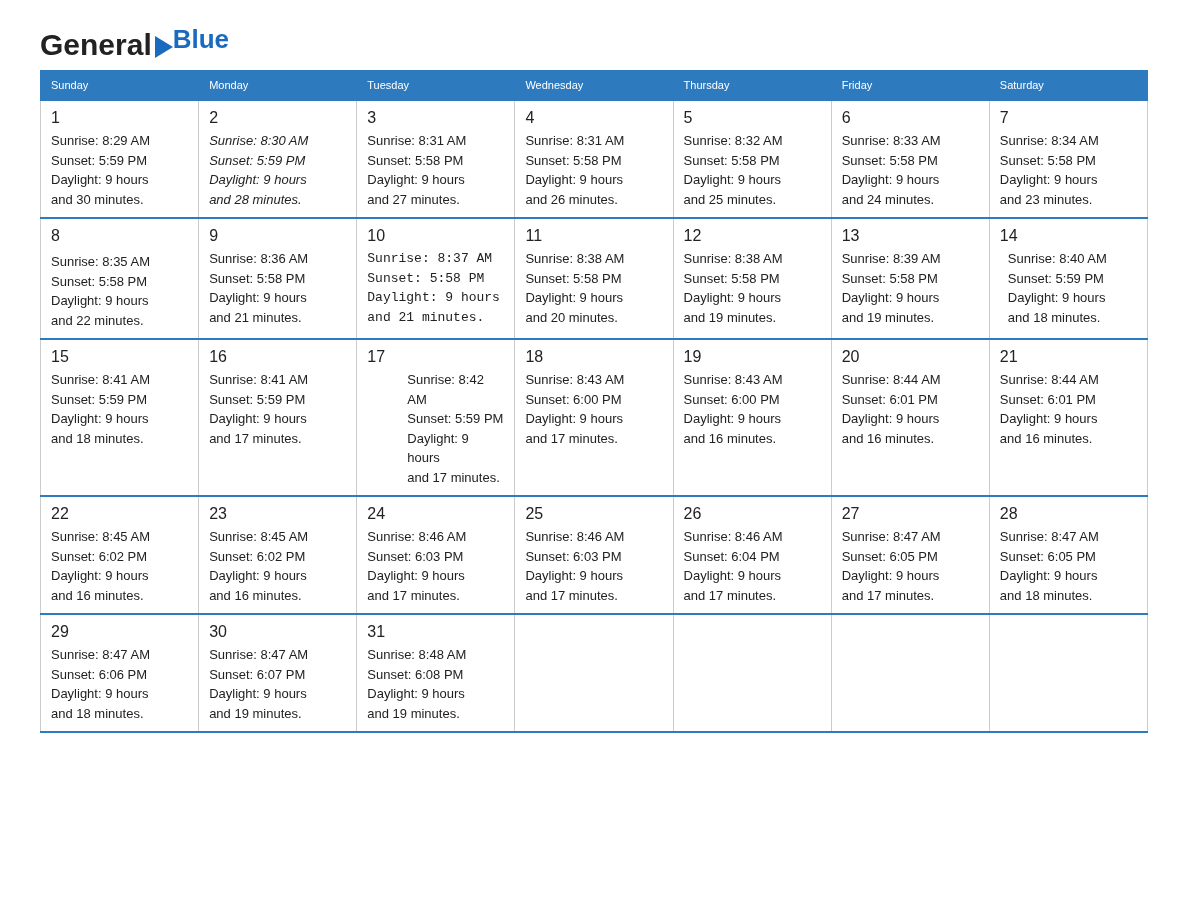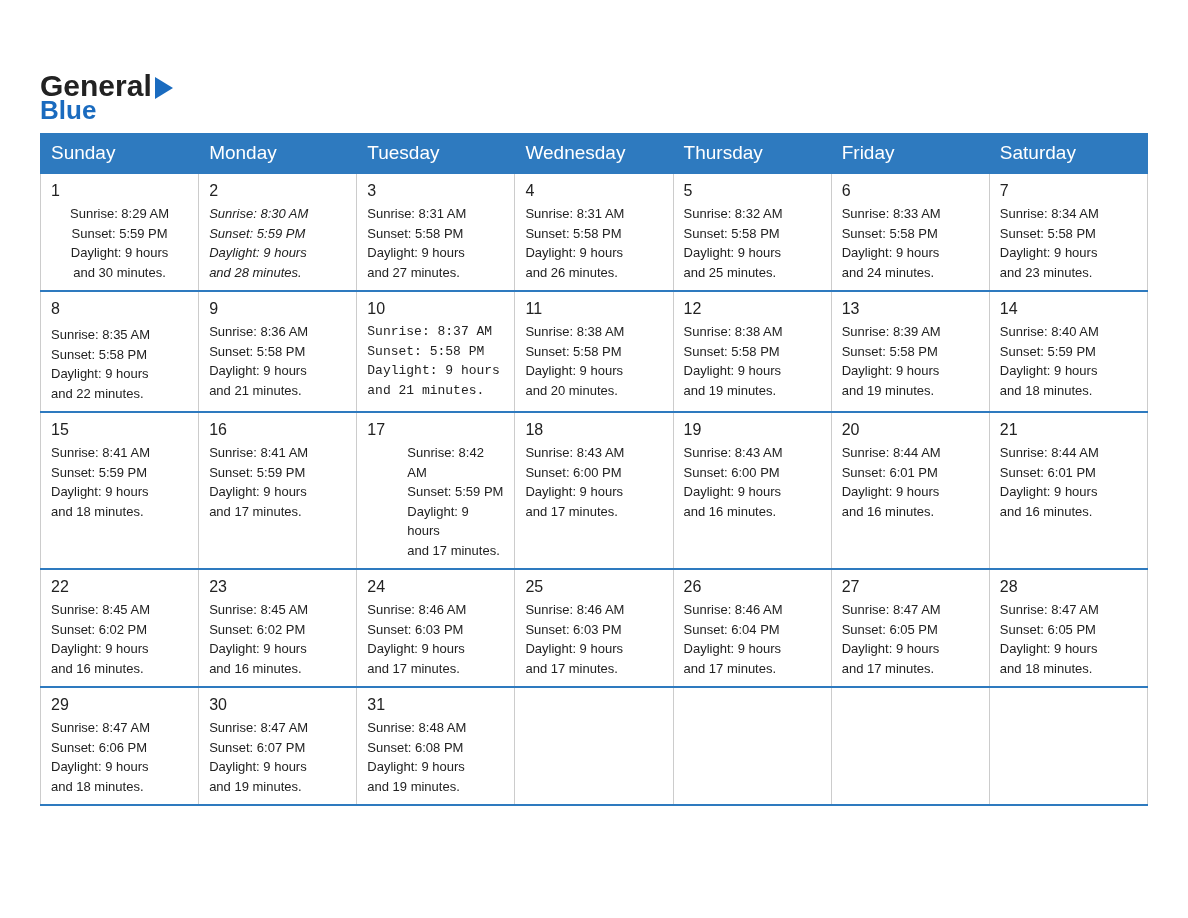--- a/index.html
+++ b/index.html
@@ -31,21 +31,21 @@
       margin-top: 4px;
     }
     .calendar {
       width: 100%;
       border-collapse: collapse;
       margin-top: 10px;
     }
     .calendar th {
       background-color: #2e7abf;
       color: #fff;
-      font-size: 19px;
+      font-size: 11px;
       font-weight: normal;
       padding: 8px 10px;
       text-align: left;
       border: 1px solid #2e7abf;
     }
     .calendar td {
       vertical-align: top;
       padding: 8px 10px;
       border: 1px solid #ccc;
       font-size: 13px;
@@ -65,23 +65,22 @@
     .day-info {
       font-size: 13px;
       line-height: 1.5;
       color: #222;
     }
     .empty-cell {
       background: #fff;
     }
     .logo-wrapper {
       display: flex;
-      flex-direction: column;
+      flex-direction: row;
       line-height: 1;
-      margin-top: 41px;
     }
     .logo-top {
       font-size: 30px;
       font-weight: bold;
       color: #222;
     }
     .logo-bottom {
       font-size: 26px;
       font-weight: bold;
       color: #1a6bbf;
@@ -115,21 +114,21 @@
         <th>Wednesday</th>
         <th>Thursday</th>
         <th>Friday</th>
         <th>Saturday</th>
       </tr>
   </thead>
   <tbody id="calendar-body">
   <tr>
         <td>
           <span class="day-num">1</span>
-          <div class="day-info" style="white-space: pre-line; text-align: center;">Sunrise: 8:29 AM
+          <div class="day-info" style="white-space: pre-line;">Sunrise: 8:29 AM
 Sunset: 5:59 PM
 Daylight: 9 hours
 and 30 minutes.</div>
         </td>
         <td>
           <span class="day-num">2</span>
           <div class="day-info" style="white-space: pre-line; font-style: italic;">Sunrise: 8:30 AM
 Sunset: 5:59 PM
 Daylight: 9 hours
 and 28 minutes.</div>
@@ -208,21 +207,21 @@
         </td>
         <td>
           <span class="day-num">13</span>
           <div class="day-info" style="white-space: pre-line;">Sunrise: 8:39 AM
 Sunset: 5:58 PM
 Daylight: 9 hours
 and 19 minutes.</div>
         </td>
         <td>
           <span class="day-num">14</span>
-          <div class="day-info" style="white-space: pre-line;">Sunrise: 8:40 AM
+          <div class="day-info" style="white-space: pre-line; margin-left: 8px;">Sunrise: 8:40 AM
 Sunset: 5:59 PM
 Daylight: 9 hours
 and 18 minutes.</div>
         </td>
       </tr>
       <tr>
         <td>
           <span class="day-num">15</span>
           <div class="day-info" style="white-space: pre-line;">Sunrise: 8:41 AM
 Sunset: 5:59 PM

